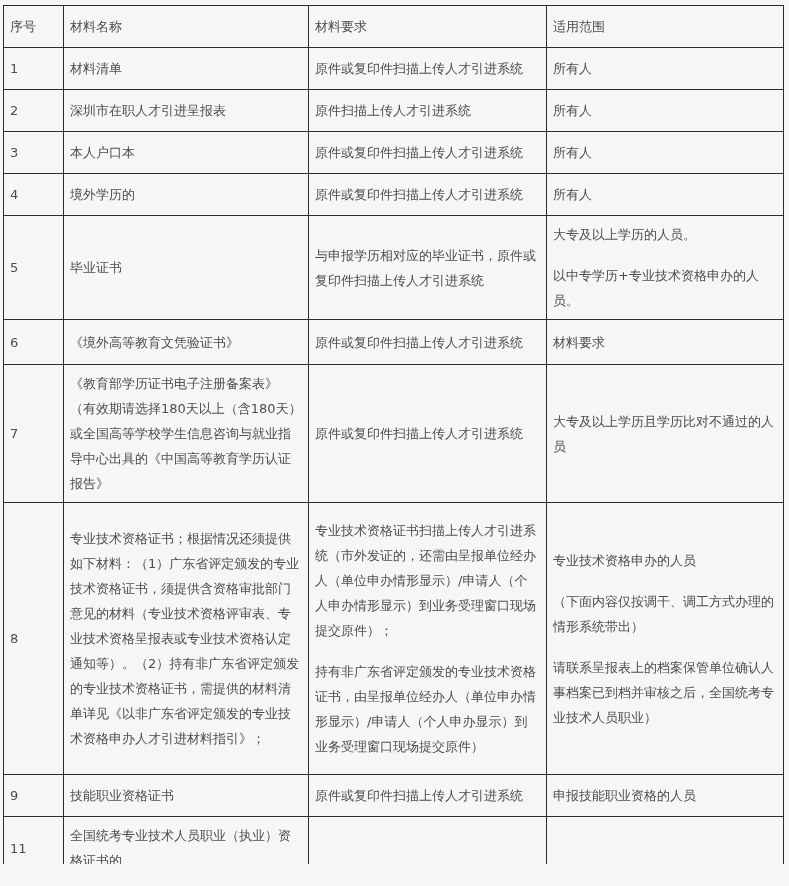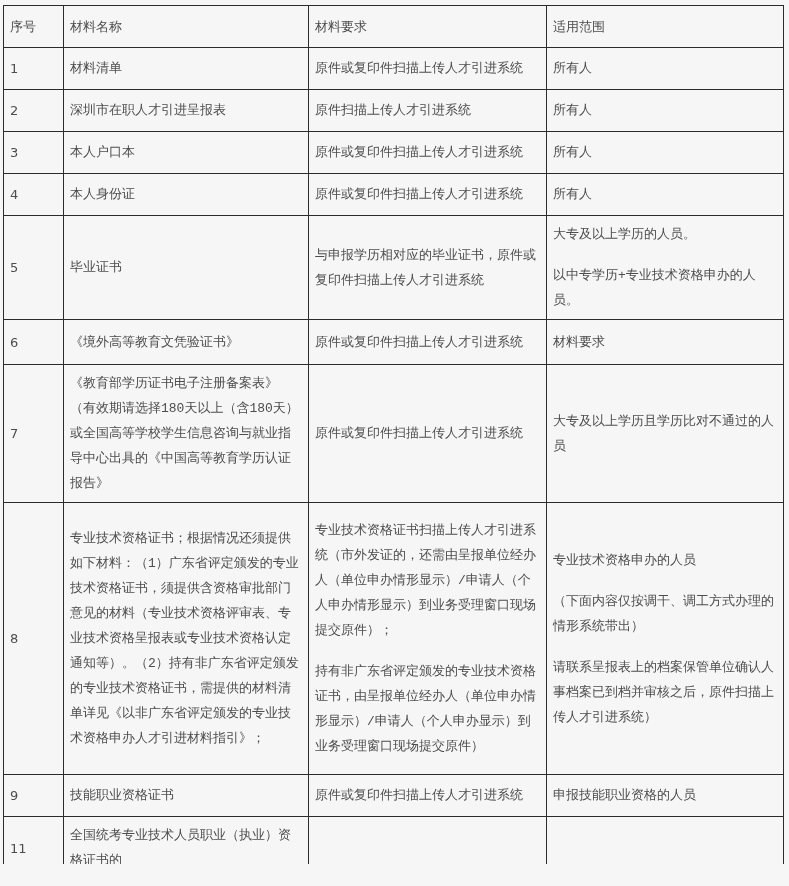--- a/index.html
+++ b/index.html
@@ -42,21 +42,21 @@
   
   thead tr { height: 42px; }
   tbody tr { height: 42px; }
   tbody tr:nth-child(5)  { height: 80px; }
   tbody tr:nth-child(6)  { height: 45px; }
   tbody tr:nth-child(7)  { height: 114px; }
   tbody tr:nth-child(8)  { height: 272px; }
   tbody tr:nth-child(11) { height: 64px; }
   tbody tr:nth-child(12) { height: 40px; }
 
-  td p { margin: 0; font-family: Liberation Mono, monospace; }
+  td p { margin: 0; }
   td p + p { margin-top: 16px; } 
 </style>
 </head>
 <body>
 
 <div class="page">
   <table class="materials">
     <colgroup>
       <col class="c-index">
       <col class="c-name">
@@ -104,21 +104,21 @@
           <td>
             <p>原件或复印件扫描上传人才引进系统</p>
           </td>
           <td>
             <p>所有人</p>
           </td>
         </tr>
         <tr>
           <td>4</td>
           <td>
-            <p>本人身份证</p>
+            <p>境外学历的</p>
           </td>
           <td>
             <p>原件或复印件扫描上传人才引进系统</p>
           </td>
           <td>
             <p>所有人</p>
           </td>
         </tr>
         <tr>
           <td>5</td>
@@ -162,21 +162,21 @@
           <td>
             <p>专业技术资格证书；根据情况还须提供如下材料：（1）广东省评定颁发的专业技术资格证书，须提供含资格审批部门意见的材料（专业技术资格评审表、专业技术资格呈报表或专业技术资格认定通知等）。（2）持有非广东省评定颁发的专业技术资格证书，需提供的材料清单详见《以非广东省评定颁发的专业技术资格申办人才引进材料指引》；</p>
           </td>
           <td>
             <p>专业技术资格证书扫描上传人才引进系统（市外发证的，还需由呈报单位经办人（单位申办情形显示）/申请人（个人申办情形显示）到业务受理窗口现场提交原件）；</p>
             <p>持有非广东省评定颁发的专业技术资格证书，由呈报单位经办人（单位申办情形显示）/申请人（个人申办显示）到业务受理窗口现场提交原件）</p>
           </td>
           <td>
             <p>专业技术资格申办的人员</p>
             <p>（下面内容仅按调干、调工方式办理的情形系统带出）</p>
-            <p>请联系呈报表上的档案保管单位确认人事档案已到档并审核之后，原件扫描上传人才引进系统）</p>
+            <p>请联系呈报表上的档案保管单位确认人事档案已到档并审核之后，全国统考专业技术人员职业）</p>
           </td>
         </tr>
         <tr>
           <td>9</td>
           <td>
             <p>技能职业资格证书</p>
           </td>
           <td>
             <p>原件或复印件扫描上传人才引进系统</p>
           </td>

